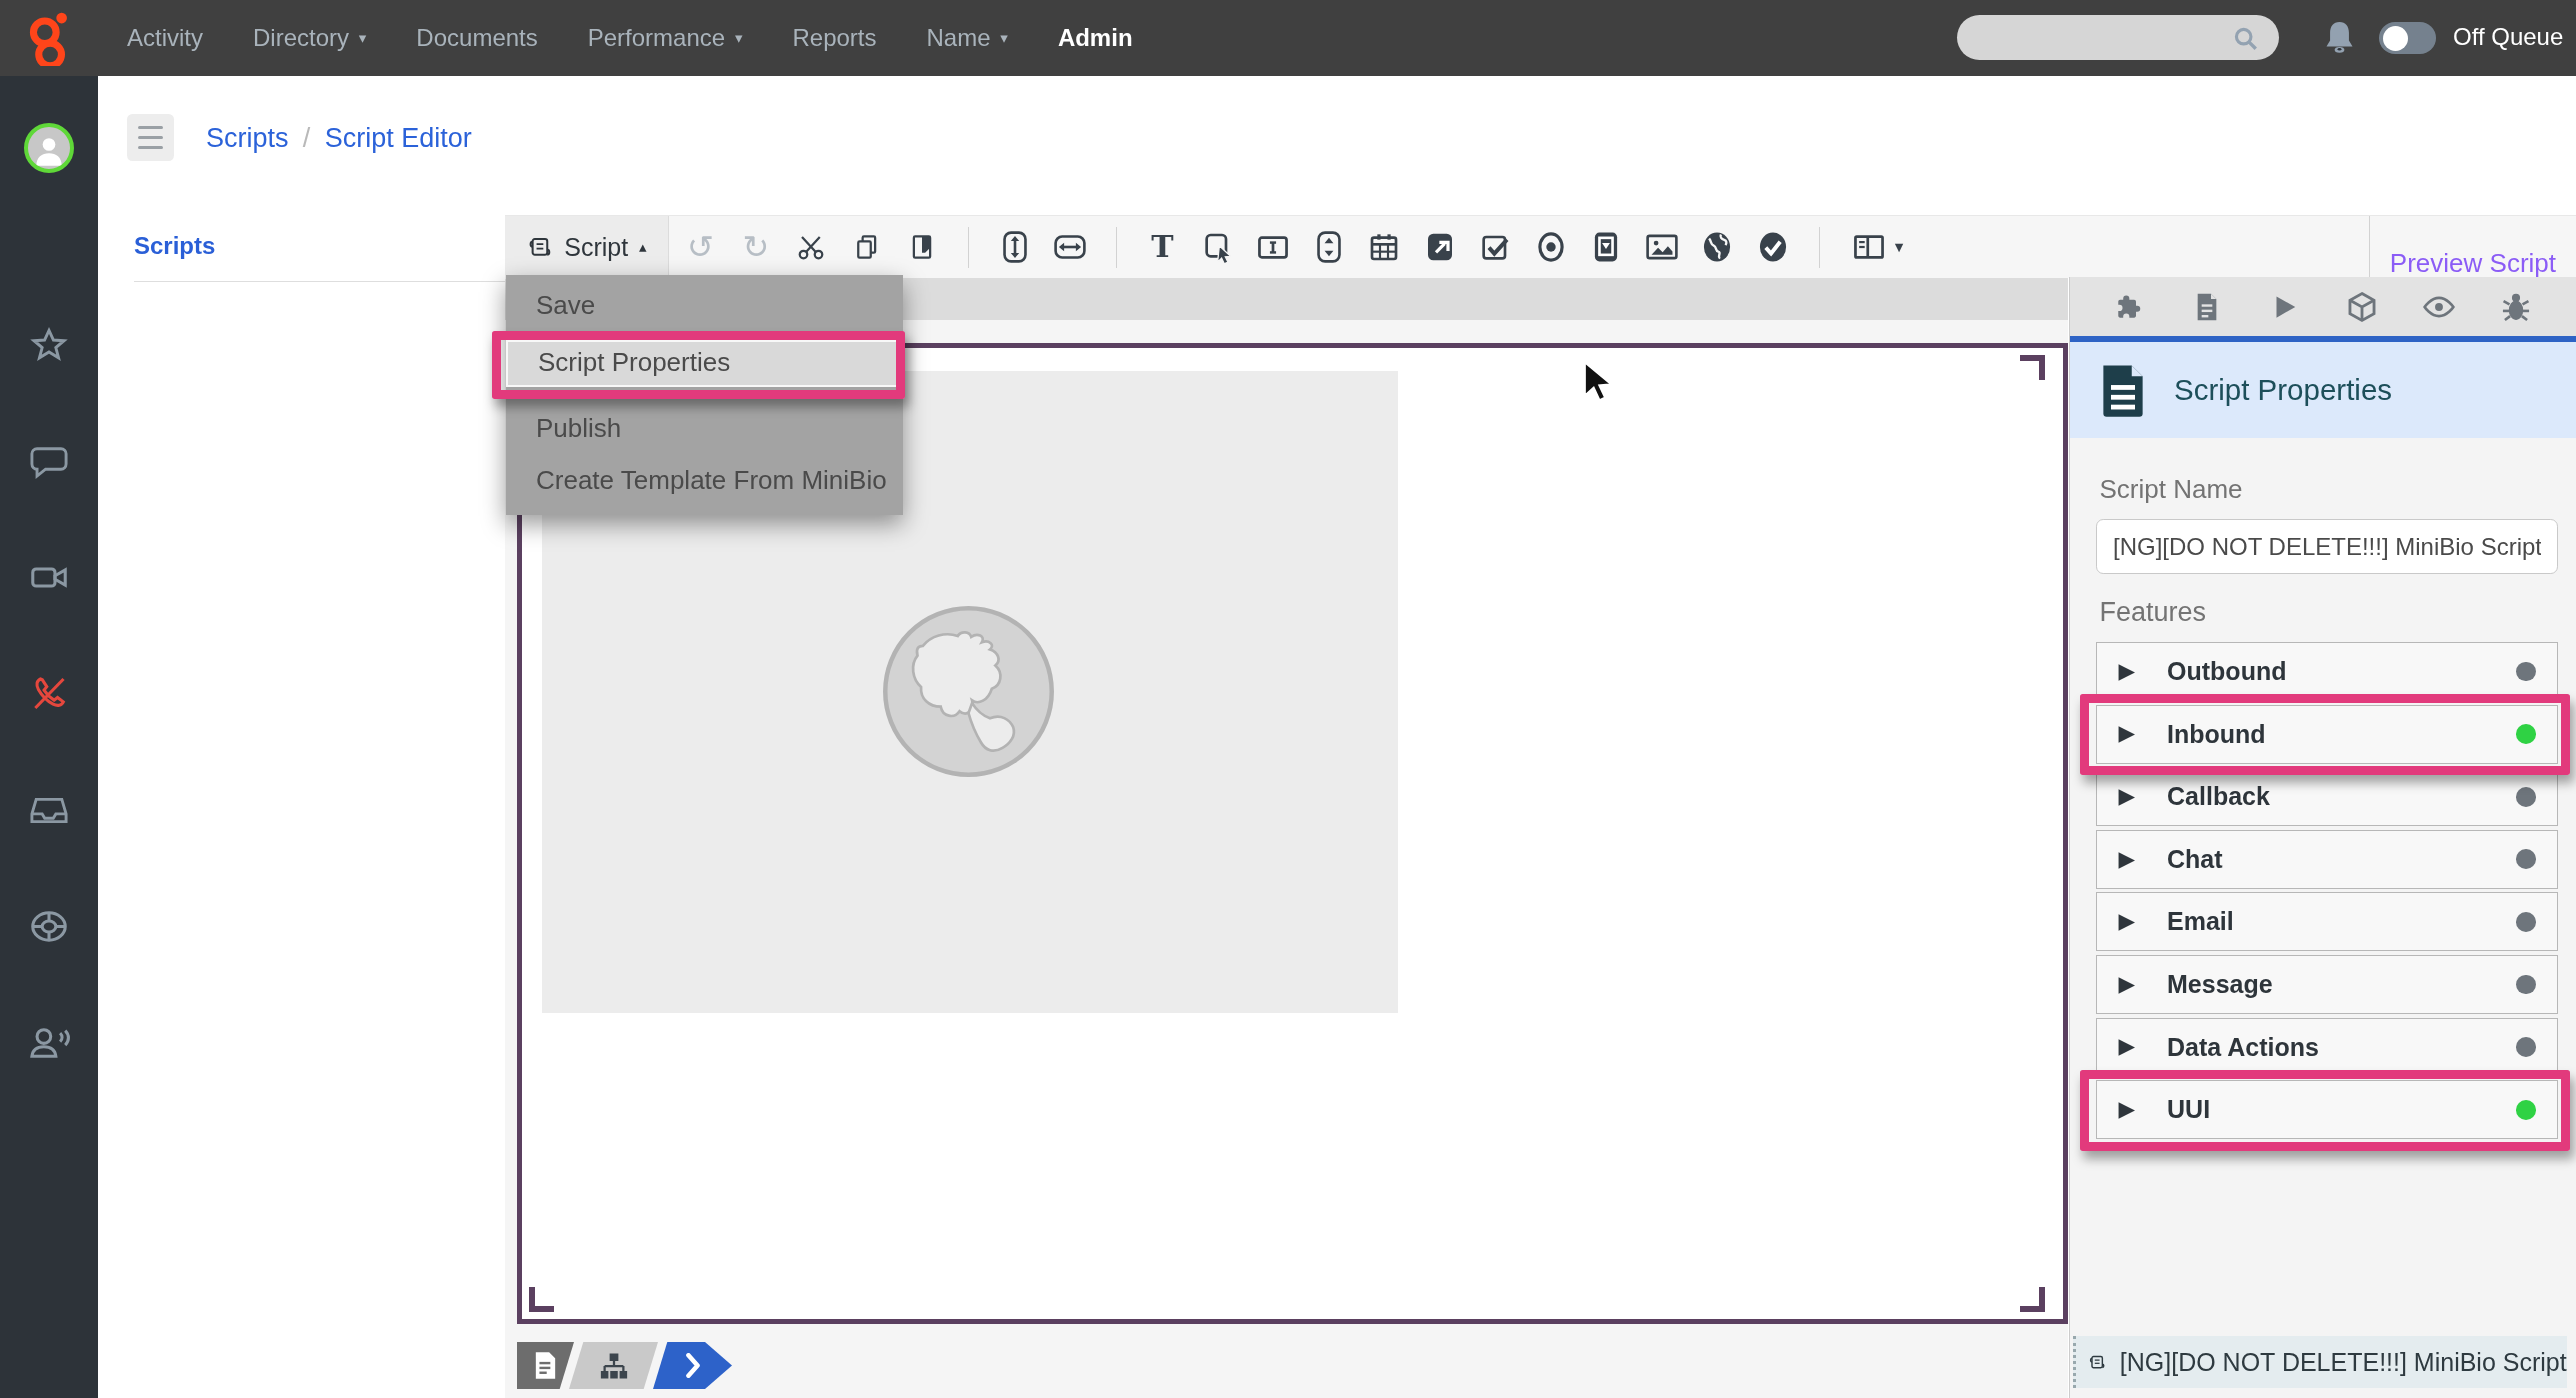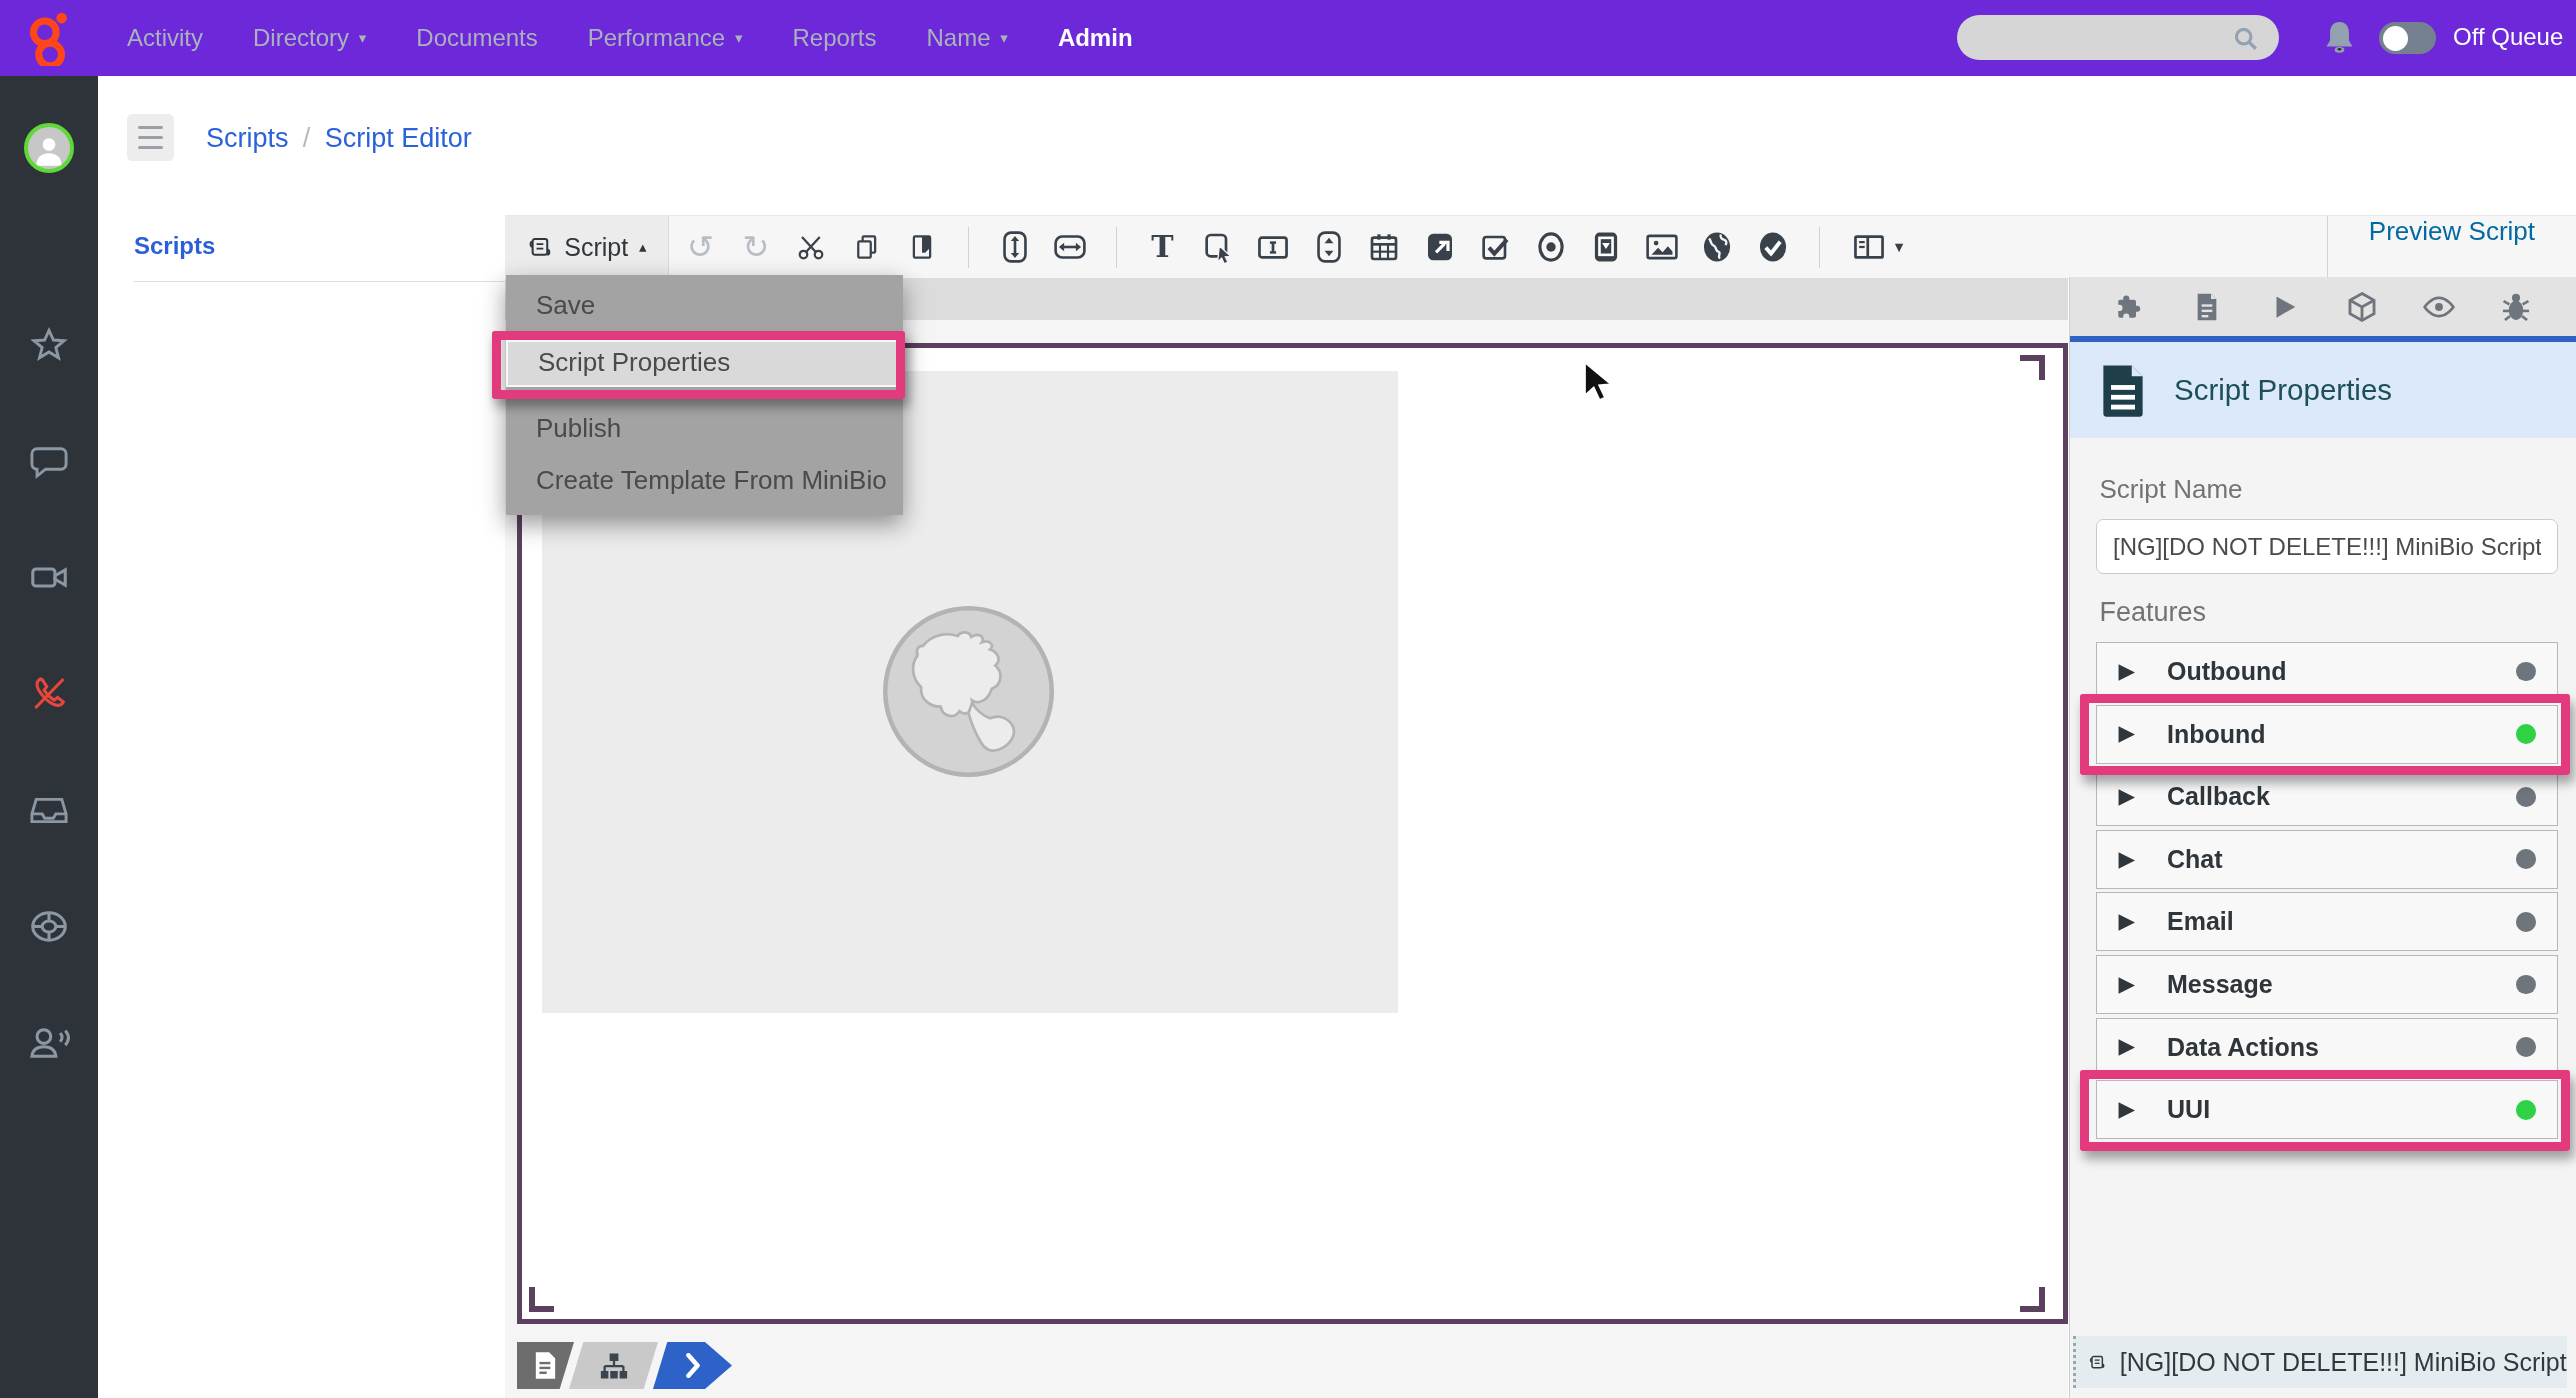--- a/index.html
+++ b/index.html
@@ -1,21 +1,21 @@
 <!DOCTYPE html>
 <html style="font-size:14.3px"><head>
 <meta charset="utf-8">
 <style>
   *{margin:0;padding:0;box-sizing:border-box}
   html,body{background:#888}
   #app{position:relative;width:2576px;height:1399px;background:#fff;overflow:hidden;
        font-family:"Liberation Sans","DejaVu Sans",sans-serif;}
 
   
-  .topbar{position:absolute;left:0;top:0;width:2576px;height:76px;background:#6d28d9}
+  .topbar{position:absolute;left:0;top:0;width:2576px;height:76px;background:#404040}
   .logo{position:absolute;left:27px;top:10.7px}
   .nav{position:absolute;left:127px;top:0;height:76px;display:flex;align-items:center;gap:50px}
   .nav-item{display:flex;align-items:center;gap:9.8px;color:#a9b3bb;font-size:24px;cursor:pointer;white-space:nowrap}
   .nav-item.active .nav-label{color:#fff;font-weight:bold}
   .nav-caret{font-size:15px;color:#a9b3bb;display:none}
   .nav-item.caret .nav-caret{display:inline}
   .search{position:absolute;left:1957px;top:15px;width:322px;height:45px;border-radius:23px;background:#d6d6d6;
           border:none;padding:0 54px 0 21.5px;font-size:21.5px;color:#333;outline:none}
   .search-glass{position:absolute;left:2231px;top:24px;width:29px;height:29px}
   .bell{position:absolute;left:2320px;top:17px}
@@ -50,22 +50,22 @@
   .toolbar{position:absolute;left:505px;top:215px;width:2071px;height:63px;background:#f6f6f6;
            border-top:0.9px solid #e8e8e8;display:flex;align-items:center}
   .script-btn{width:164px;height:63px;background:#ececec;border-right:0.9px solid #dcdcdc;display:flex;
               align-items:center;justify-content:center;gap:10.7px;font-size:25px;color:#2f363c;cursor:pointer}
   .script-caret{font-size:15px;color:#2f363c}
   .tb-icons{display:flex;align-items:center;gap:21.5px;margin-left:14.3px}
   .tb-icon{width:34px;height:38px;display:flex;align-items:center;justify-content:center;cursor:pointer}
   .tb-div{width:0.9px;height:41px;background:#d2d2d2;margin:0 7.2px}
   .t-glyph{font-size:30px;color:#39424b;font-family:"DejaVu Serif",serif;font-weight:bold;line-height:1}
   .undo-glyph{font-size:32px;color:#b7bec5;line-height:1;font-family:"DejaVu Sans",sans-serif}
-  .preview{margin-left:auto;height:63px;display:flex;align-items:flex-start;padding:0 41px;
-           border-left:0.9px solid #d2d2d2;font-size:26px;color:#0369a1;cursor:pointer}
+  .preview{margin-left:auto;height:63px;display:flex;align-items:flex-end;padding:0 20px;
+           border-left:0.9px solid #d2d2d2;font-size:26px;color:#8b5cf6;cursor:pointer}
 
   
   .canvas{position:absolute;left:517px;top:343px;width:1551px;height:981px;background:#fff;border:5.4px solid #5b4060}
   .canvas-inner{position:absolute;left:19.7px;top:23px;width:856px;height:642px;background:#ececec}
   .globe{position:absolute;left:337px;top:231px}
   .corner{position:absolute;width:25px;height:25px}
   .corner.tr{top:7.2px;right:18px;border-top:6.3px solid #5b4060;border-right:6.3px solid #5b4060}
   .corner.bl{bottom:7.2px;left:7.2px;border-bottom:6.3px solid #5b4060;border-left:6.3px solid #5b4060}
   .corner.br{bottom:7.2px;right:18px;border-bottom:6.3px solid #5b4060;border-right:6.3px solid #5b4060}
 

